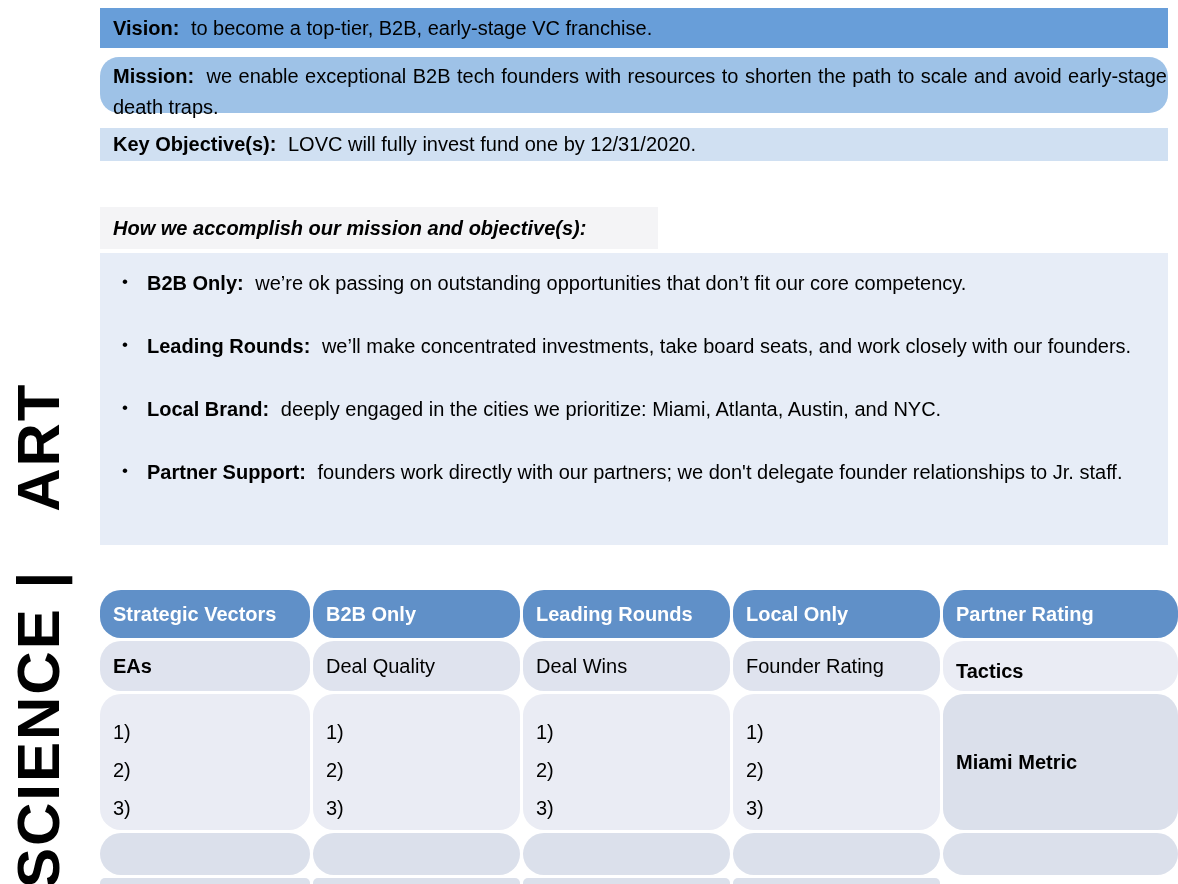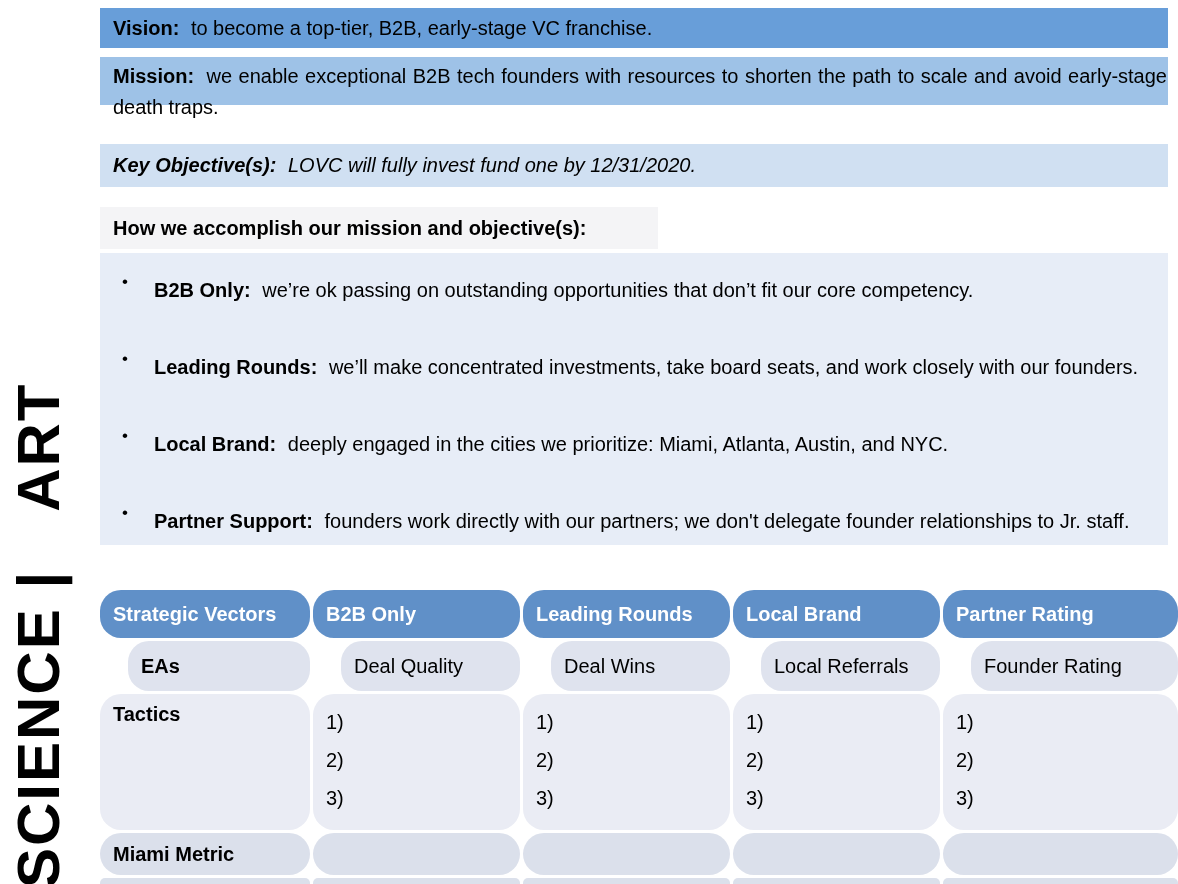--- a/index.html
+++ b/index.html
@@ -12,50 +12,50 @@
     position:absolute;left:8px;top:888px;transform-origin:0 0;
     transform:rotate(-90deg);white-space:nowrap;
     font-size:60px;font-weight:700;letter-spacing:2px;line-height:62px;color:#000;
   }
   .side-label .art-gap{display:inline-block;width:58px;}
   
   .banner{position:absolute;left:100px;width:1068px;box-sizing:border-box;
     font-size:20px;line-height:31px;padding:0 1px 0 13px;display:flex;align-items:center;}
   .banner b{margin-right:6px;}
   .banner-vision{top:8px;height:40px;background:var(--vision_bg);}
-  .banner-mission{top:57px;height:48px;background:var(--mission_bg);display:block;padding-top:4px;text-align:justify;}
-  .banner-key{top:144px;height:43px;background:var(--key_objective_bg);font-style:italic;}
+  .banner-mission{top:57px;height:56px;background:var(--mission_bg);display:block;padding-top:4px;text-align:justify;border-radius:19px;}
+  .banner-key{top:128px;height:33px;background:var(--key_objective_bg);}
   .how-header{
     position:absolute;left:100px;top:207px;width:558px;height:42px;box-sizing:border-box;
     background:var(--how_header_bg);display:flex;align-items:center;padding-left:13px;
-    font-size:20px;font-weight:700;
+    font-size:20px;font-weight:700;font-style:italic;
   }
   
   .bullet-panel{
     position:absolute;left:100px;top:253px;width:1068px;height:292px;box-sizing:border-box;
     background:var(--bullets_bg);padding:14px 14px 0 22px;
   }
   .bullet{display:flex;margin-bottom:31px;}
   .bullet .marker{width:24px;flex:0 0 24px;font-size:17px;line-height:30px;}
-  .bullet p{margin:8px;font-size:20px;line-height:30px;text-align:justify;flex:1;}
+  .bullet p{margin:1px;font-size:20px;line-height:30px;text-align:justify;flex:1;}
   .bullet p b{margin-right:6px;}
   
   .s-table{
     position:absolute;left:100px;top:590px;width:1078px;
     display:grid;grid-template-columns:210px 207px 207px 207px 235px;
     grid-template-rows:48px 50px 136px 42px 10px;gap:3px;background:#ffffff;
   }
   .s-table > div{box-sizing:border-box;padding-left:13px;font-size:20px;display:flex;align-items:center;border-radius:21px;}
   .th{background:var(--table_header_bg);color:#ffffff;font-weight:700;}
-  .row-a{background:var(--row_dark_bg);margin-left:28px;}
+  .row-a{background:var(--row_dark_bg);}
   .row-b{background:var(--row_light_bg);}
   .row-c{background:var(--row_output_bg);}
   .row-d{background:var(--row_output_bg);}
   .cell-label{font-weight:700;}
-  .cell-top{align-items:flex-start !important;padding-top:9px;}
+  .cell-top{align-items:flex-start !important;padding-top:19px;}
   .num-list div{line-height:38px;}
 </style>
 </head>
 <body>
 
 <div class="page">
 
   <div class="side-label">
     <span>SCIENCE |</span><span class="art-gap"></span><span>ART</span>
   </div>
@@ -91,27 +91,26 @@
       <span class="marker">•</span>
       <p><b>Partner Support:</b> <span>founders work directly with our partners; we don't delegate founder relationships to Jr. staff.</span></p>
     </div>
   </div>
 
   <div class="s-table">
 
     <div class="th">Strategic Vectors</div>
     <div class="th">B2B Only</div>
     <div class="th">Leading Rounds</div>
-    <div class="th">Local Brand</div>
+    <div class="th">Local Only</div>
     <div class="th">Partner Rating</div>
 
     <div class="row-a cell-label">EAs</div>
     <div class="row-a">Deal Quality</div>
     <div class="row-a">Deal Wins</div>
-    <div class="row-a">Local Referrals</div>
     <div class="row-a">Founder Rating</div>
 
     <div class="row-b cell-label cell-top">Tactics</div>
     <div class="row-b cell-top">
       <div class="num-list">
         <div>1)</div>
         <div>2)</div>
         <div>3)</div>
       </div>
     </div>

